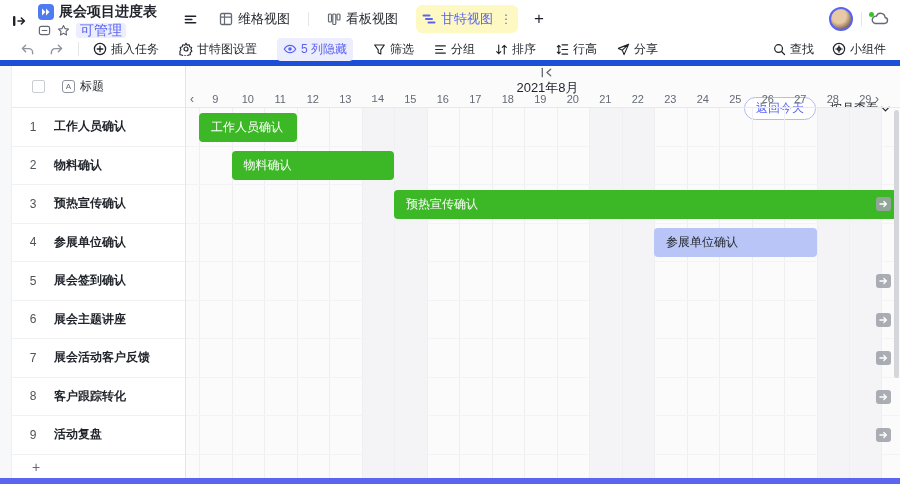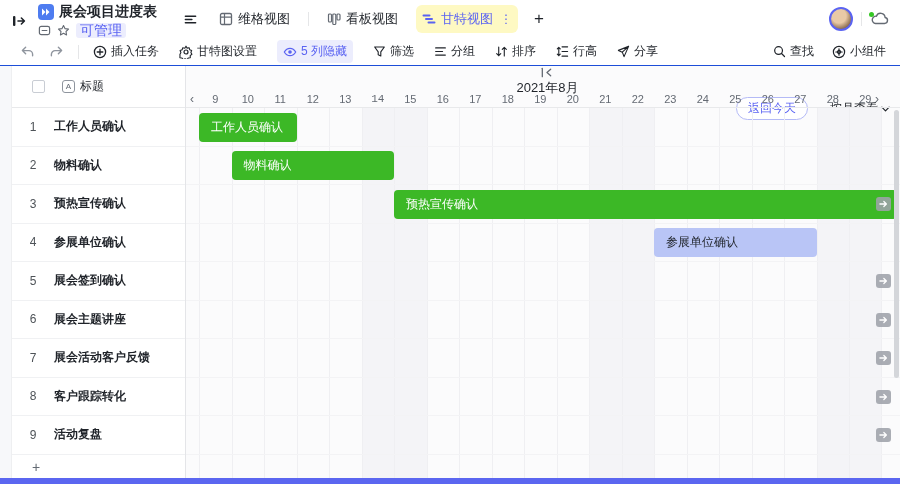--- a/index.html
+++ b/index.html
@@ -30,21 +30,21 @@
   .tab-divider { width:1px; height:14px; background:#E5E6E8; }
   .add-view { font-size:17px; color:#1F2329; cursor:pointer; padding:0 4px; }
 
   .tb-right { position:absolute; right:10px; top:7px; display:flex; align-items:center; gap:8px; }
   .avatar { width:24px; height:24px; border-radius:50%; border:2px solid #5A63F2; background:radial-gradient(circle at 40% 35%, #E8C9A6 0 40%, #8A6B4F 75%, #4C3A28 100%); cursor:pointer; }
   .tbr-divider { width:1px; height:14px; background:#E5E6E8; }
   .cloud-wrap { position:relative; }
   .sync-dot { position:absolute; left:-1px; top:1px; width:5px; height:5px; border-radius:50%; background:#34C724; }
 
   
-  .toolbar { position:absolute; left:0; top:38px; width:900px; height:28px; background:#fff; border-bottom:1px solid #1d4ed8; display:flex; align-items:center; padding:0 14px 0 20px; }
+  .toolbar { position:absolute; left:0; top:38px; width:900px; height:28px; background:#fff; border-bottom:6px solid #1d4ed8; display:flex; align-items:center; padding:0 14px 0 20px; }
   .undo-redo { display:flex; align-items:center; gap:14px; }
   .icon-btn { cursor:pointer; display:flex; align-items:center; }
   .tool-divider { width:1px; height:14px; background:#E5E6E8; margin:0 14px; }
   .tool-items { display:flex; align-items:center; gap:20px; }
   .tool-item { display:flex; align-items:center; gap:4px; font-size:12px; color:#1F2329; cursor:pointer; white-space:nowrap; }
   .tool-item.accent-pill { background:#ECEDFD; color:#5A63F2; padding:3px 6px; border-radius:4px; }
   .toolbar-right { margin-left:auto; display:flex; align-items:center; gap:18px; }
 
   
   .content { position:absolute; left:0; top:66px; width:900px; bottom:0; background:#fff; }
@@ -59,21 +59,21 @@
   .t-num { width:42px; text-align:center; font-size:12px; color:#4E5358; flex:0 0 42px; }
   .t-title { font-size:12px; color:#1F2329; font-weight:bold; }
   .add-row { height:24px; display:flex; align-items:center; cursor:pointer; }
   .add-plus { margin-left:20px; color:#646A73; font-size:14px; line-height:14px; }
 
   
   .gantt { position:absolute; left:186px; top:0; right:0; bottom:0; background:#FBFBFC; }
   .g-head1 { position:absolute; left:0; top:0; right:0; height:26px; display:flex; align-items:center; background:#FBFBFC;flex-direction:column; }
   .g-collapse { margin-left:7px; cursor:pointer; display:flex; }
   .g-month { margin-left:9px; font-size:13px; color:#1F2329; }
-  .g-head1-right { margin-left:auto; display:flex; align-items:center; gap:22px; padding-right:10px; }
+  .g-head1-right { margin-left:auto; display:flex; align-items:center; gap:14px; padding-right:10px; }
   .back-today { border:1px solid #B4BAF6; color:#5A63F2; font-size:12px; padding:2px 11px; border-radius:12px; background:#fff; cursor:pointer; }
   .view-mode { font-size:12px; color:#1F2329; cursor:pointer; display:flex; align-items:center; gap:3px; }
   .g-head2 { position:absolute; left:0; top:26px; right:0; height:16px; border-bottom:1px solid #E8E9EB; }
   .g-chevron { position:absolute; top:0; font-size:12px; color:#646A73; cursor:pointer; line-height:15px; }
   .day-label { position:absolute; top:0; text-align:center; font-size:11px; color:#646A73; line-height:15px; }
   .g-body { position:absolute; left:0; top:42px; right:0; bottom:0; overflow:hidden; }
   .g-col { position:absolute; top:0; bottom:0; border-left:1px solid #EFEFF2; }
   .g-col.weekend { background:#F4F4F7; }
   .g-col.last { border-right:1px solid #EFEFF2; }
   .g-rowline { position:absolute; left:0; right:0; height:38.5px; border-bottom:1px solid #F3F3F5; }

